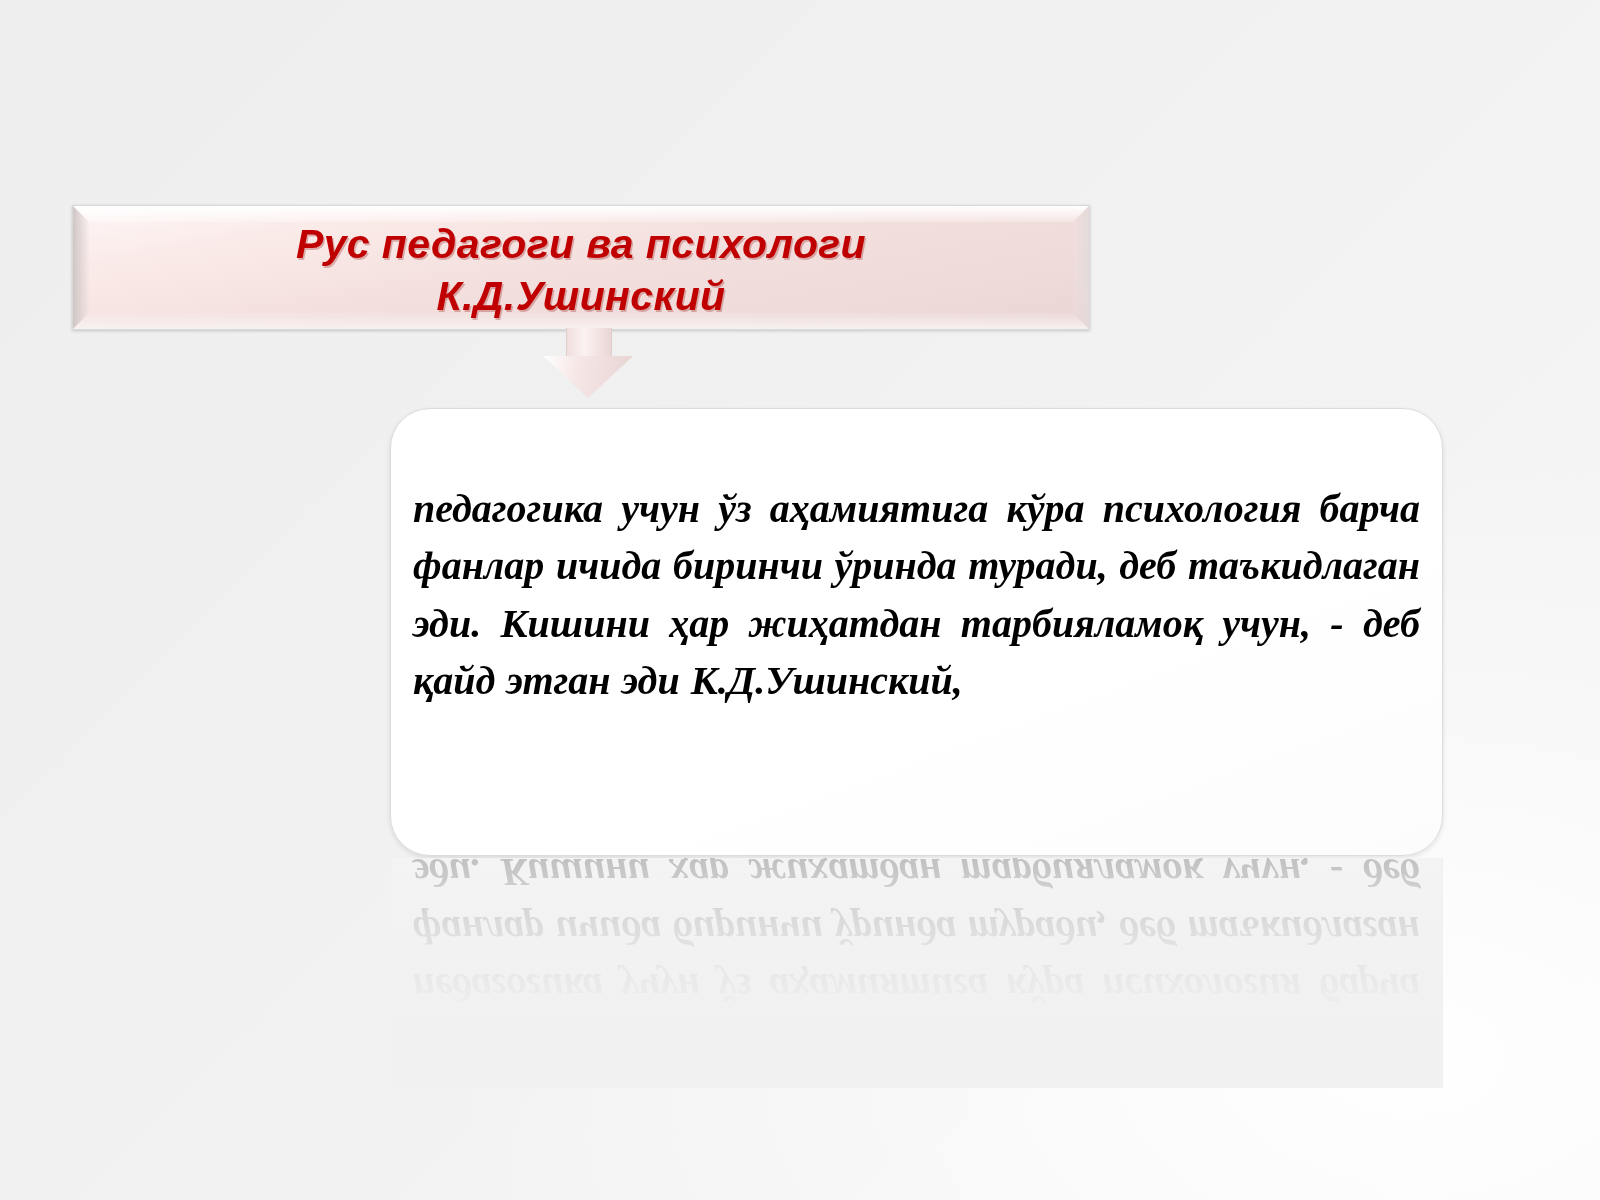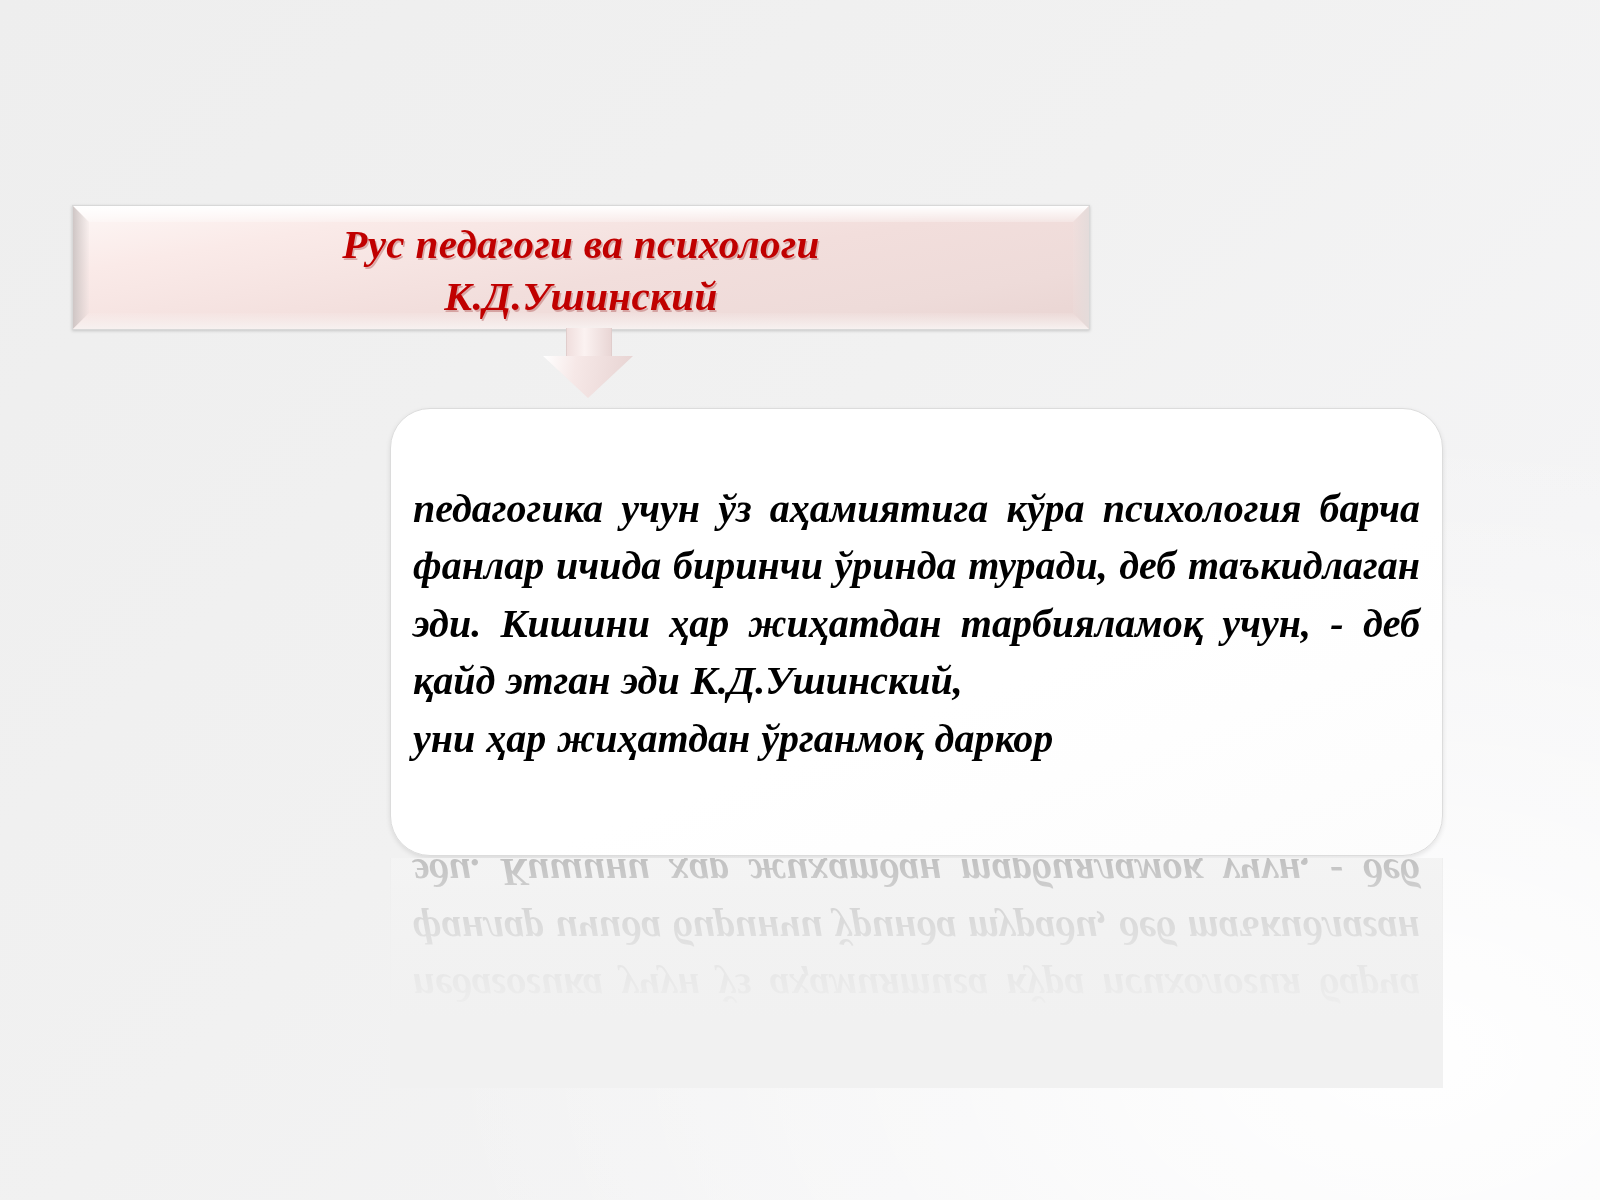--- a/index.html
+++ b/index.html
@@ -60,21 +60,21 @@
     clip-path: polygon(16px 0, calc(100% - 16px) 0, 100% 100%, 0 100%);
     pointer-events: none;
   }
 
   #title-text {
     position: relative;
     z-index: 2;
     padding-top: 12px;
     text-align: center;
     color: #c00000;
-    font-family: Liberation Serif, serif;
+    font-family: Liberation Sans, sans-serif;
     font-style: italic;
     font-weight: bold;
     font-size: 41px;
     line-height: 1.28;
     letter-spacing: 0.4px;
     text-shadow: 1.5px 1.5px 0 rgba(150,30,30,0.30);
     white-space: pre-line;
   }
 
   
@@ -200,21 +200,20 @@
   </div>
 
   <div id="arrow-connector">
     <div class="shaft"></div>
     <div class="head"></div>
   </div>
 
   <div id="content-box">
     <div id="body-text">
       <span>педагогика учун ўз    аҳамиятига кўра психология барча фанлар ичида биринчи ўринда   туради, деб таъкидлаган эди. Кишини  ҳар  жиҳатдан  тарбияламоқ учун, - деб қайд этган эди  К.Д.Ушинский,</span>
-      <span class="lastline">уни ҳар жиҳатдан ўрганмоқ даркор</span>
     </div>
   </div>
 
   <div id="reflection">
     <div class="mirror">
       <div class="rtext">
         <span>педагогика учун ўз    аҳамиятига кўра психология барча фанлар ичида биринчи ўринда   туради, деб таъкидлаган эди. Кишини  ҳар  жиҳатдан  тарбияламоқ учун, - деб қайд этган эди  К.Д.Ушинский,</span>
         
       </div>
     </div>

